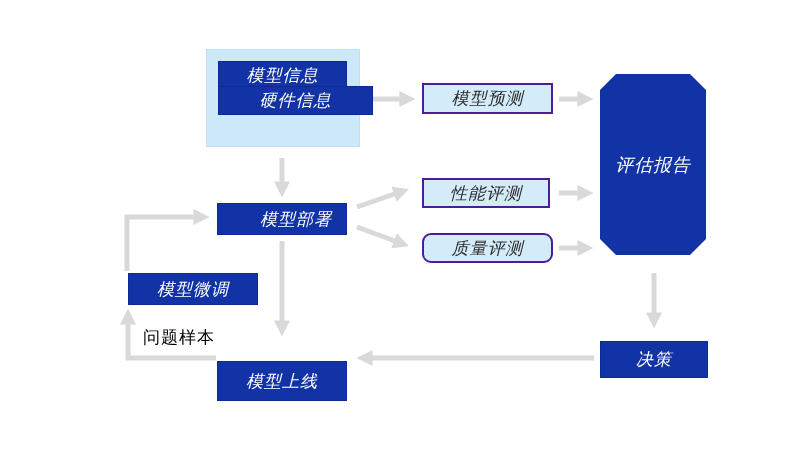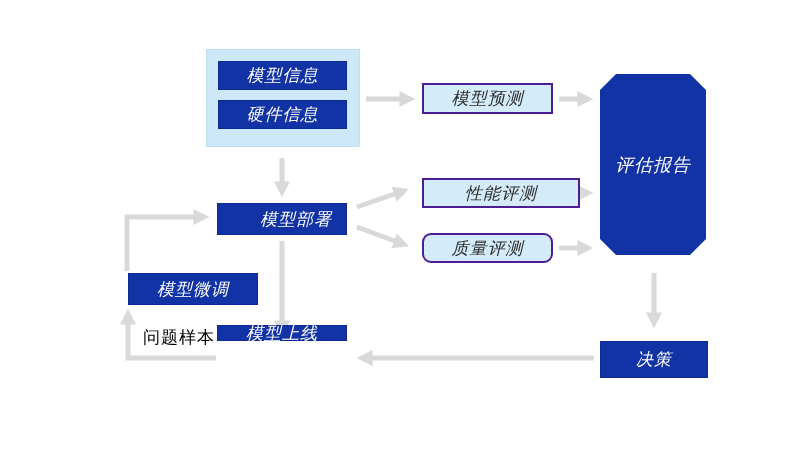--- a/index.html
+++ b/index.html
@@ -79,49 +79,49 @@
       <polyline points="127,271 127,217 203,217" marker-end="url(#ah)"></polyline>
     </g>
   </svg>
 
   <div class="node group" style="left:206px;top:49px;width:154px;height:98px;"></div>
 
   <div class="node dark" style="left:218px;top:61px;width:129px;height:29px;">
     <span>模型信息</span>
   </div>
 
-  <div class="node dark" style="left:218px;top:100px;width:129px;height:29px;">
+  <div class="node dark" style="left:218px;top:86px;width:155px;height:29px;">
     <span>硬件信息</span>
   </div>
 
   <div class="node light" style="left:422px;top:83px;width:131px;height:31px;">
     <span>模型预测</span>
   </div>
 
   <div class="node report" style="left:600px;top:74px;width:106px;height:181px;">
     <span>评估报告</span>
   </div>
 
   <div class="node dark" style="left:217px;top:203px;width:130px;height:32px;padding-left:28px;">
     <span>模型部署</span>
   </div>
 
-  <div class="node light" style="left:422px;top:178px;width:158px;height:30px;">
+  <div class="node light" style="left:422px;top:178px;width:128px;height:30px;">
     <span>性能评测</span>
   </div>
 
   <div class="node light" style="left:422px;top:233px;width:131px;height:30px;border-radius:9px;">
     <span>质量评测</span>
   </div>
 
   <div class="node dark" style="left:92px;top:273px;width:130px;height:32px;margin-left:36px;">
     <span>模型微调</span>
   </div>
 
-  <div class="node dark" style="left:217px;top:325px;width:130px;height:16px;">
+  <div class="node dark" style="left:217px;top:361px;width:130px;height:40px;">
     <span>模型上线</span>
   </div>
 
   <div class="node dark" style="left:600px;top:341px;width:108px;height:37px;">
     <span>决策</span>
   </div>
 
   <div class="edge-label" style="left:143px;top:326px;">问题样本</div>
 
 </div>

